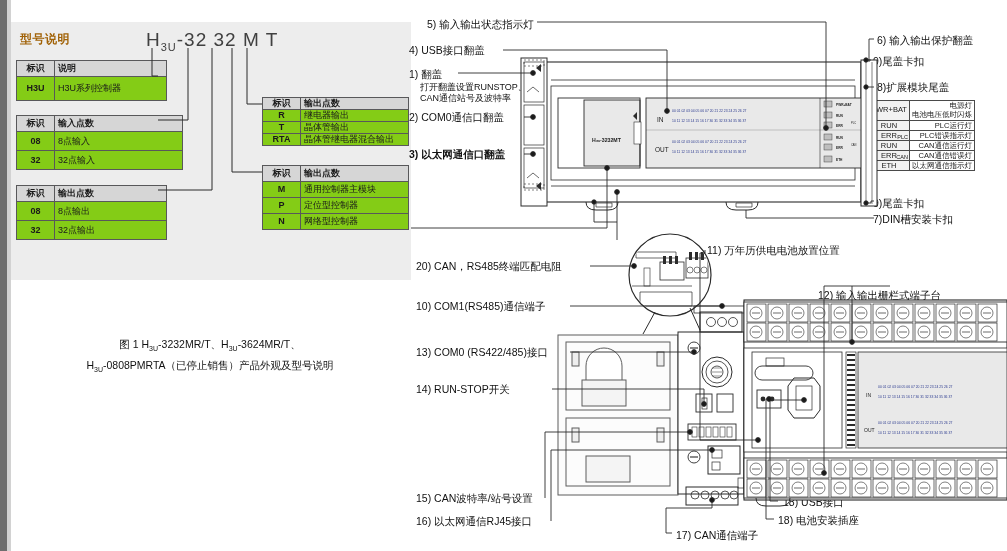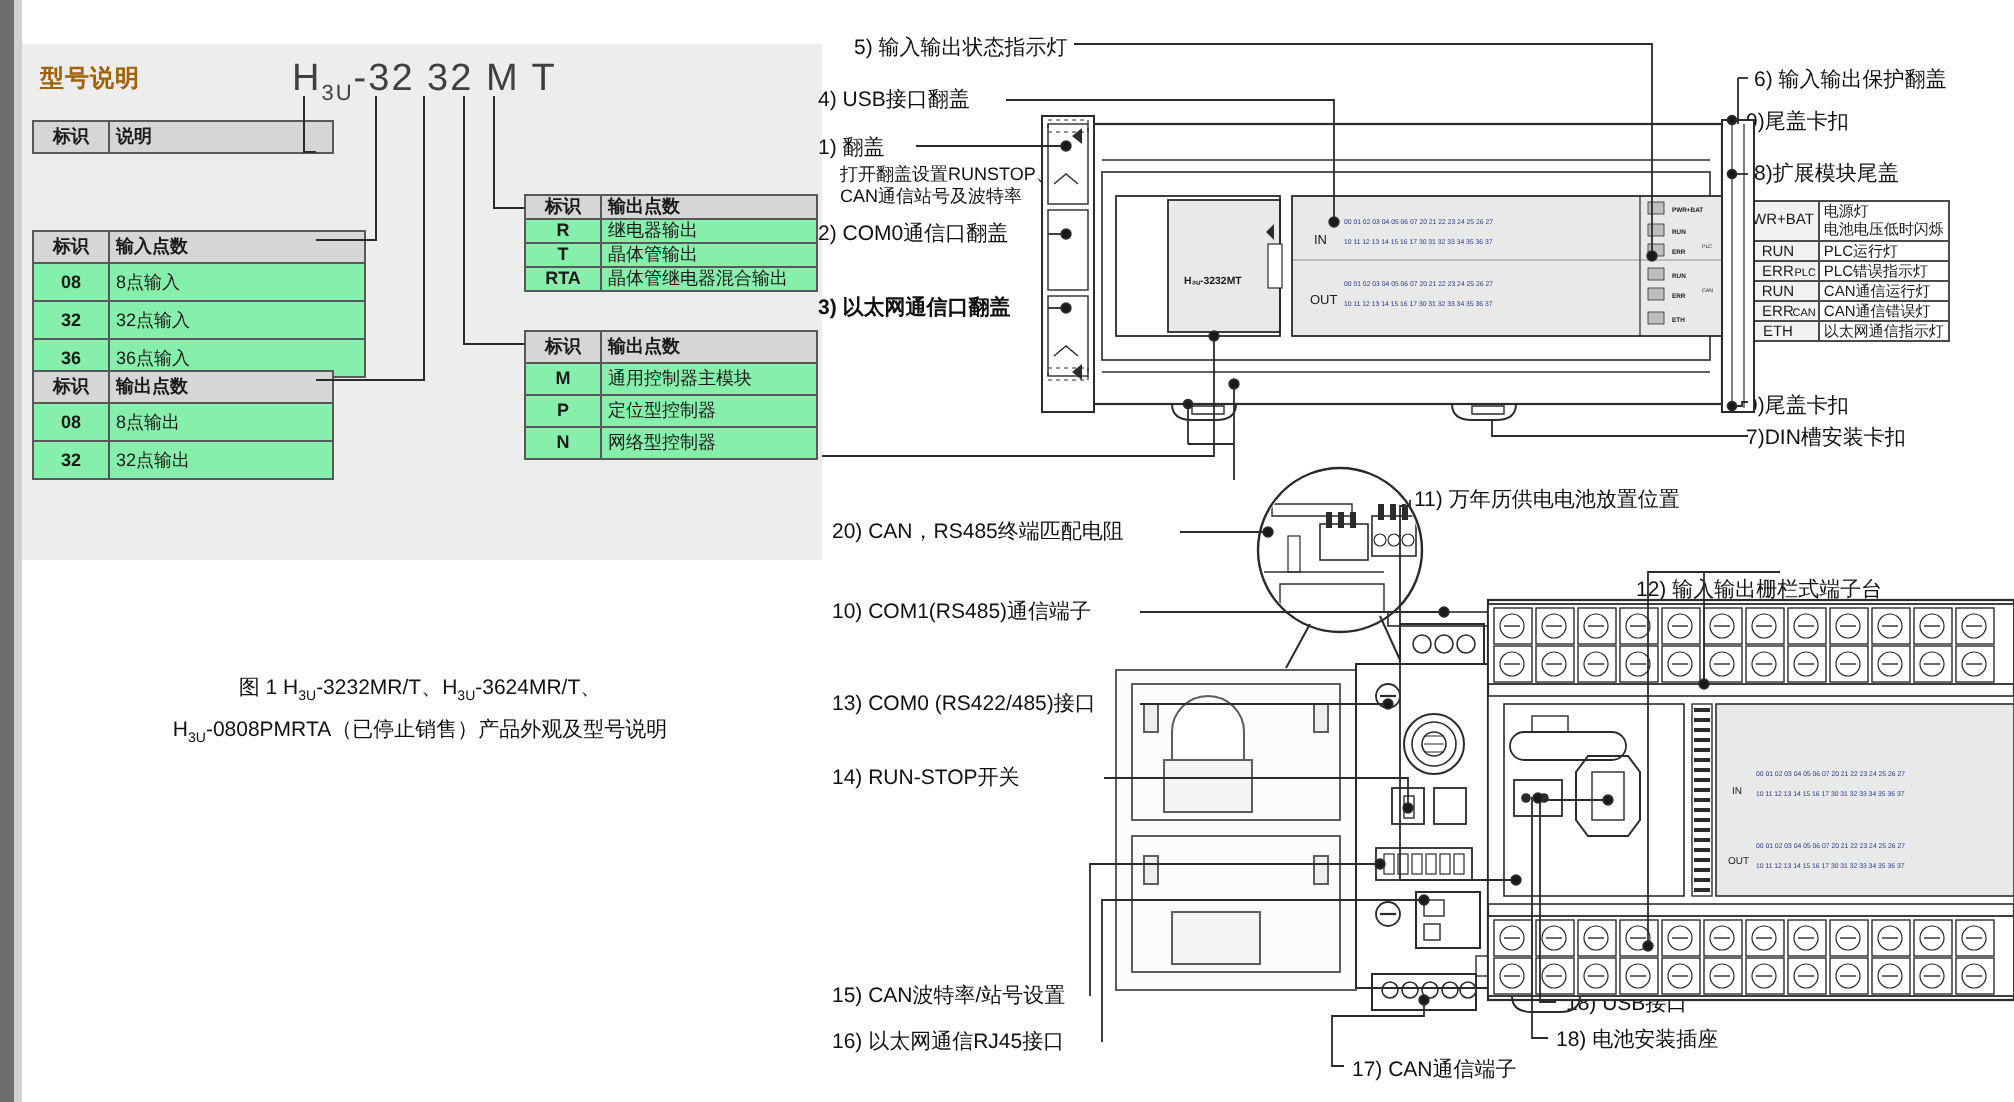--- a/index.html
+++ b/index.html
@@ -17,21 +17,21 @@
   
   #spec-panel { position:absolute; left:11px; top:22px; width:400px; height:258px; background:#ededed; }
 
   #spec-title { position:absolute; left:20px; top:31px; font-size:12px; font-weight:bold; letter-spacing:.5px; color:#a16207; }
 
   
   #model-code { position:absolute; left:146px; top:29px; font-size:19px; font-weight:500; color:#404040; letter-spacing:1px; white-space:nowrap; }
   #model-code sub { font-size:11px; }
 
   
-  .spec-table { position:absolute; border-collapse:collapse; background:#86efac; font-size:9px; }
+  .spec-table { position:absolute; border-collapse:collapse; background:#84cc16; font-size:9px; }
   .spec-table td { border:1px solid #58585a; padding:1px 3px; height:15px; line-height:13px; white-space:nowrap; }
   .spec-table .th { background:#d6d6d6; font-weight:bold; text-align:center; }
   .spec-table .code { text-align:center; width:38px; font-weight:bold; }
   .spec-table .desc { text-align:left; }
   .spec-table.tight td { height:12px; padding:0 3px; line-height:11px; }
 
   #tbl-series  { left:16px;  top:60px;  }
   #tbl-input   { left:16px;  top:115px; }
   #tbl-output  { left:16px;  top:185px; }
   #tbl-otype   { left:262px; top:97px;  }
@@ -45,21 +45,21 @@
   #caption sub { font-size:7px; }
 
   
   .anno { position:absolute; font-size:10.5px; line-height:14px; color:#111; white-space:nowrap; }
   .anno.sub { font-size:9px; line-height:12px; }
 
   
   #led-table { position:absolute; left:868px; top:100px; border-collapse:collapse; background:#fff; font-size:7.5px; }
   #led-table td { border:1px solid #4a4a4a; padding:0 2px; line-height:9px; white-space:nowrap; }
   #led-table td.k { width:40px; text-align:center; background:#f2f2f2; position:relative; }
-  #led-table td.v { text-align:left; }
+  #led-table td.v { text-align:right; }
   #led-table td.two { line-height:8.5px; padding-top:1px; padding-bottom:1px; }
   .grpmark { position:absolute; right:1px; top:2px; font-size:5.5px; color:#111; }
   .ln { stroke:#2b2b2b; fill:none; }
   .lnL { stroke:#5d5d5d; fill:none; }
   .fillW { fill:#ffffff; }
   .fillG { fill:#e9e9e9; }
   .fillD { fill:#bfbfbf; }
   .dot { fill:#1a1a1a; }
 </style>
 </head>
@@ -74,40 +74,40 @@
 <div id="model-code">
   <span>H</span><sub>3U</sub><span>-32 32 M T</span>
 </div>
 
 <table class="spec-table" id="tbl-series">
   <tbody>
       <tr>
     <td class="th code">标识</td>
     <td class="th desc" style="width:112px">说明</td>
   </tr>
+  <tr>
+    <td class="code" style="height:24px">H3U</td>
+    <td class="desc">H3U系列控制器</td>
+  </tr>
 </tbody>
   </table>
 
 <table class="spec-table" id="tbl-input">
   <tbody>
       <tr>
     <td class="th code">标识</td>
     <td class="th desc" style="width:128px">输入点数</td>
   </tr>
   <tr>
     <td class="code" style="height:19px">08</td>
     <td class="desc">8点输入</td>
   </tr>
   <tr>
     <td class="code" style="height:19px">32</td>
     <td class="desc">32点输入</td>
-  </tr>
-  <tr>
-    <td class="code" style="height:19px">36</td>
-    <td class="desc">36点输入</td>
   </tr>
 </tbody>
   </table>
 
 <table class="spec-table" id="tbl-output">
   <tbody>
       <tr>
     <td class="th code">标识</td>
     <td class="th desc" style="width:112px">输出点数</td>
   </tr>

